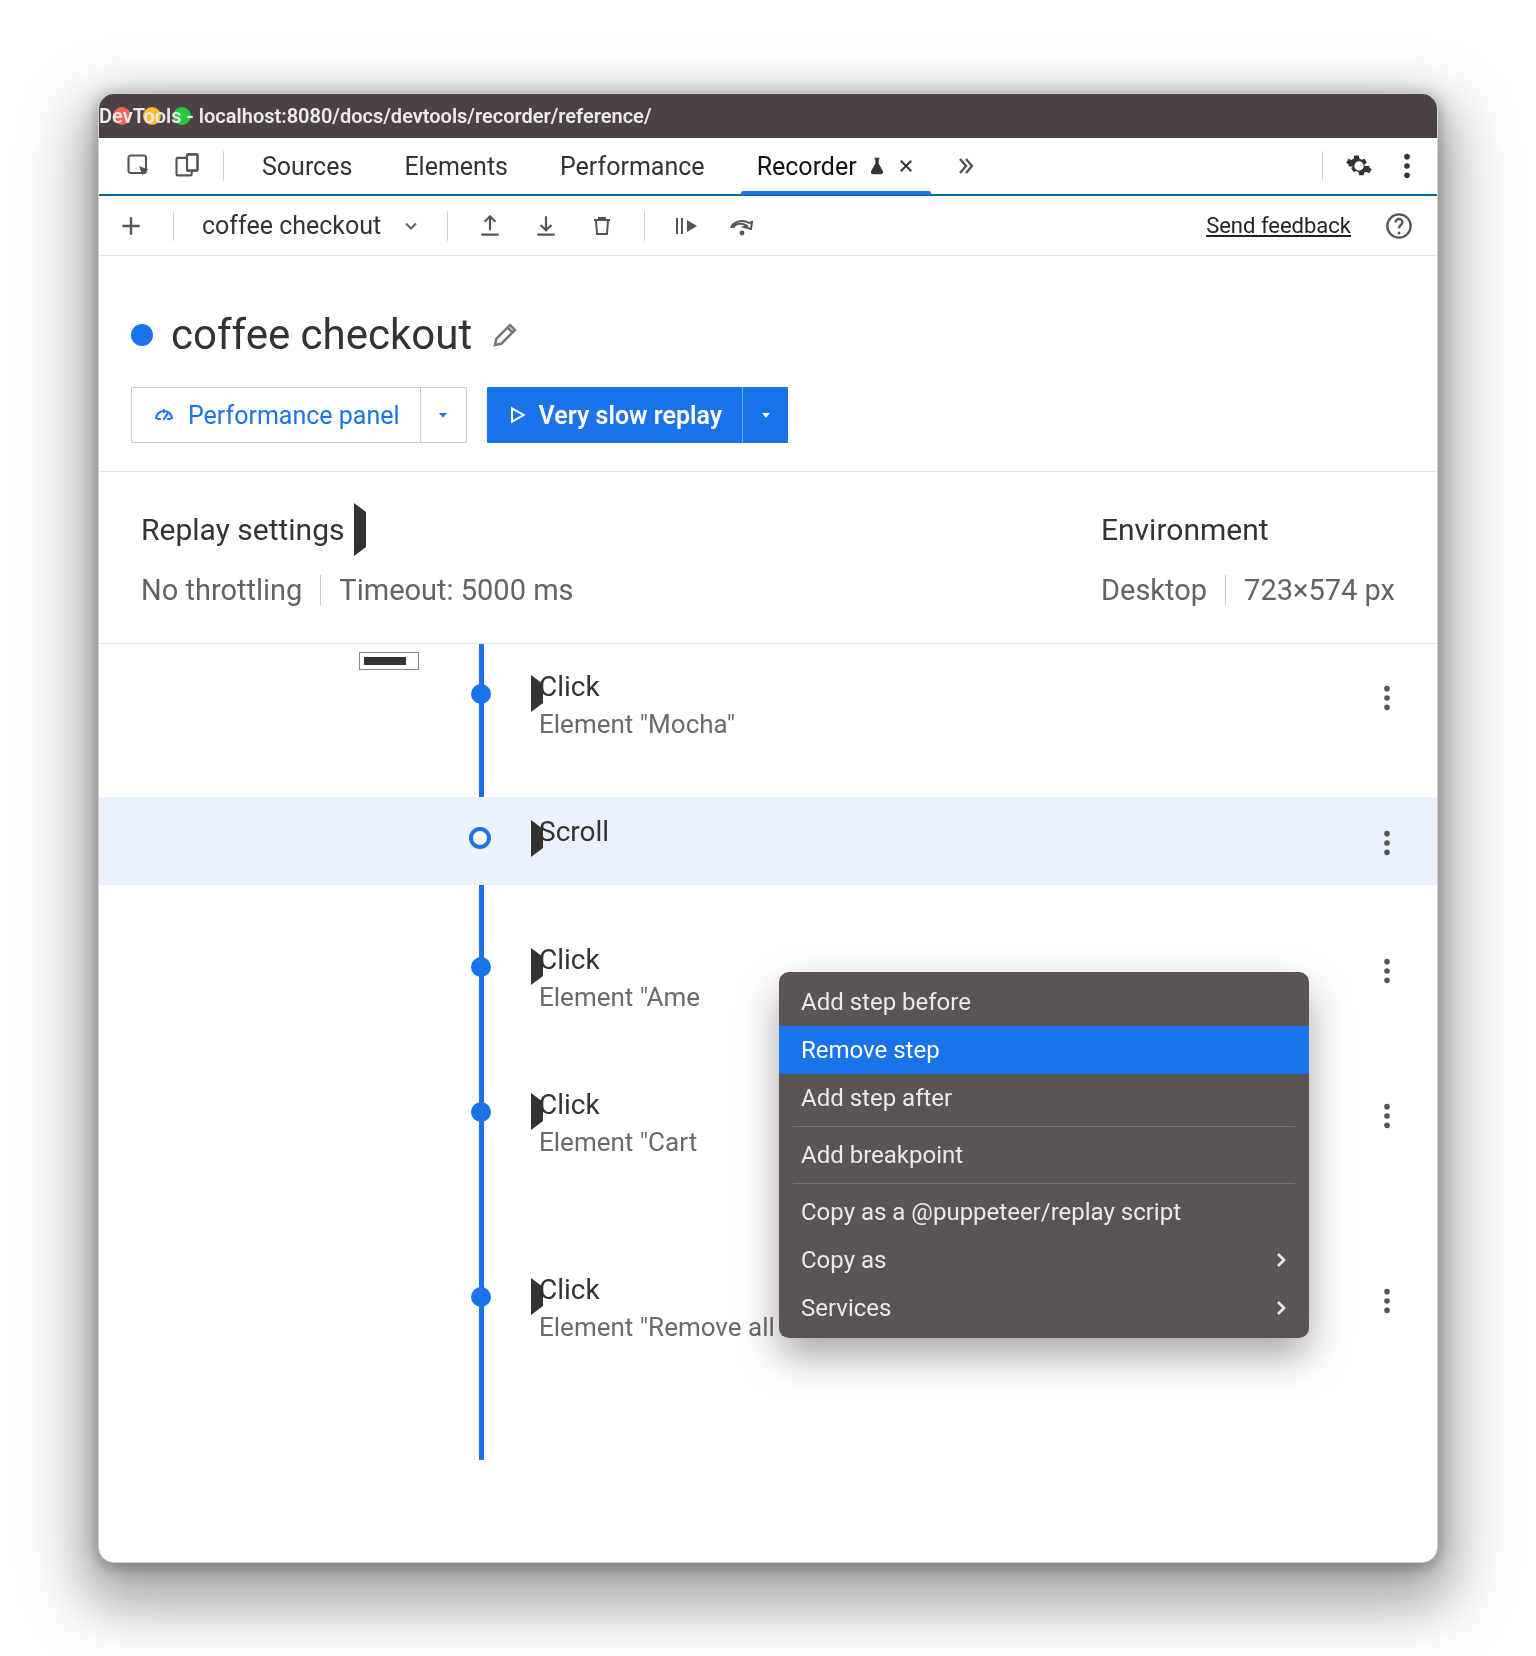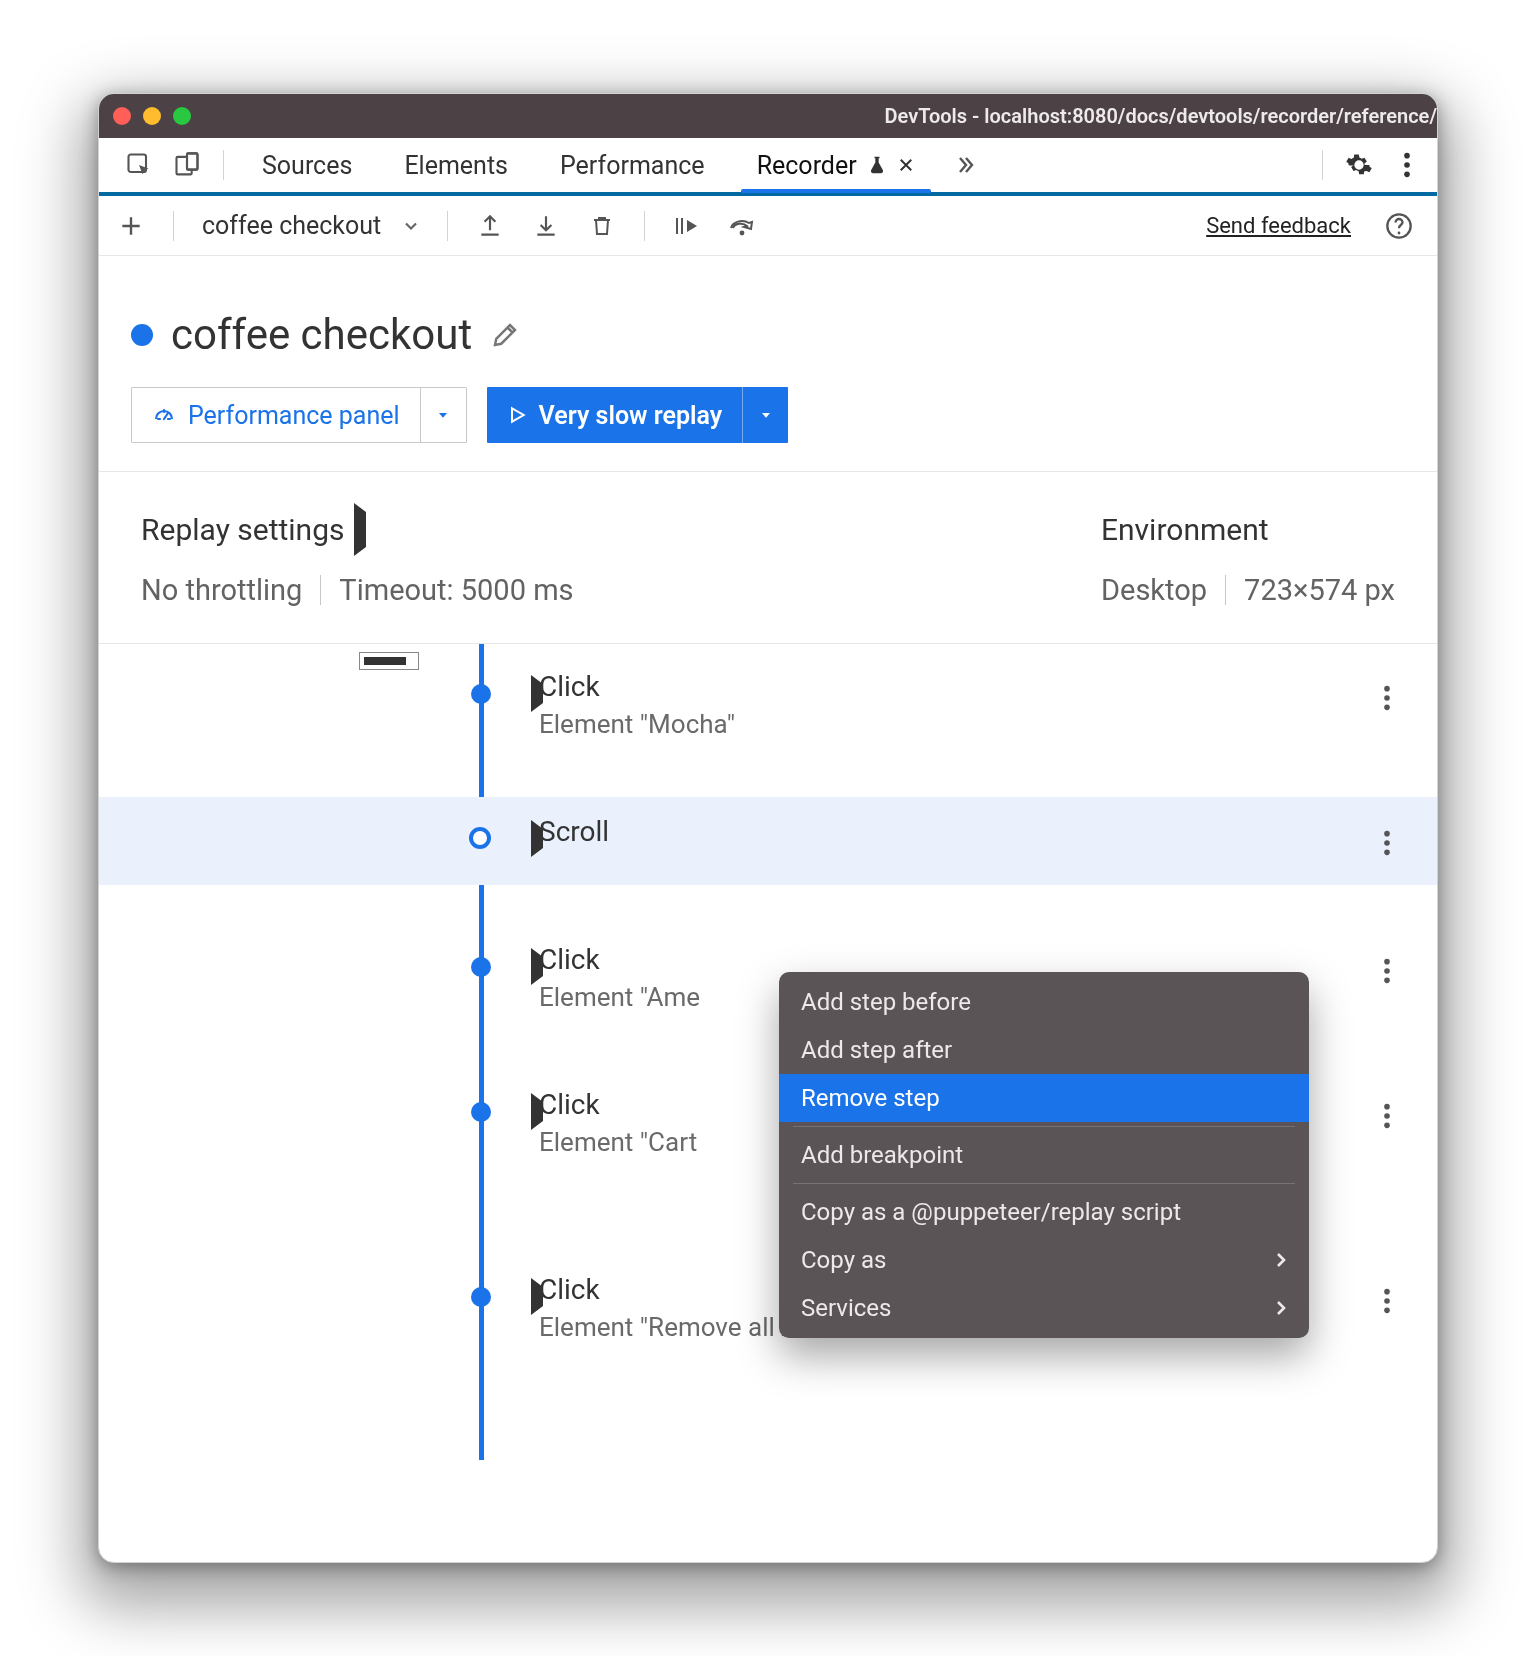--- a/index.html
+++ b/index.html
@@ -39,28 +39,28 @@
     align-items: center;
     padding: 0 14px;
     color: #d9d4d6;
     font-size: 20px;
   }
   .traffic { display:flex; gap:12px; align-items:center; }
   .traffic .dot { width:18px; height:18px; border-radius:50%; }
   .dot.red { background:#ff5f57; }
   .dot.yellow { background:#febc2e; }
   .dot.green { background:#28c840; }
-  .titlebar-title { flex:0 0 auto; margin:0 auto; font-weight:600; color:#eee9eb; position:absolute; left:0; right:0; text-align:right; pointer-events:none;}
+  .titlebar-title { flex:0 0 auto; margin:0 auto; font-weight:600; color:#eee9eb; position:absolute; left:0; right:0; text-align:left; pointer-events:none;}
   
   .tabrow {
     height: 58px;
     display:flex;
     align-items:center;
     padding: 0 10px 0 20px;
-    border-bottom: 4px solid #0369a1;
+    border-bottom: 2px solid #0369a1;
     color:#333;
     gap: 8px;
   }
   .tabrow .iconbtn { width:40px; height:40px; display:flex; align-items:center; justify-content:center; color:#555; }
   .vsep { width:1px; height:30px; background:#d3d3d3; margin: 0 8px; }
   .tab { padding: 0 22px; height:100%; display:flex; align-items:center; font-size:25px; color:#333; gap:10px; position:relative;}
   .tab.active { color:#111; }
   .tab.active::after { content:""; position:absolute; left:6px; right:6px; bottom:-1px; height:4px; background:#1a73e8; border-radius:2px 2px 0 0;}
   .spacer { flex:1; }
   
@@ -415,25 +415,25 @@
           </div>
     </div>
 
     <div style="height:100px"></div>
   </div>
 
   <div class="ctxmenu">
     <div class="item">
           <span>Add step before</span>
         </div>
-    <div class="item">
-          <span>Add step after</span>
-        </div>
     <div class="item hover">
           <span>Remove step</span>
+        </div>
+    <div class="item">
+          <span>Add step after</span>
         </div>
     <hr>
     <div class="item">
           <span>Add breakpoint</span>
         </div>
     <hr>
     <div class="item">
           <span>Copy as a @puppeteer/replay script</span>
         </div>
     <div class="item">

